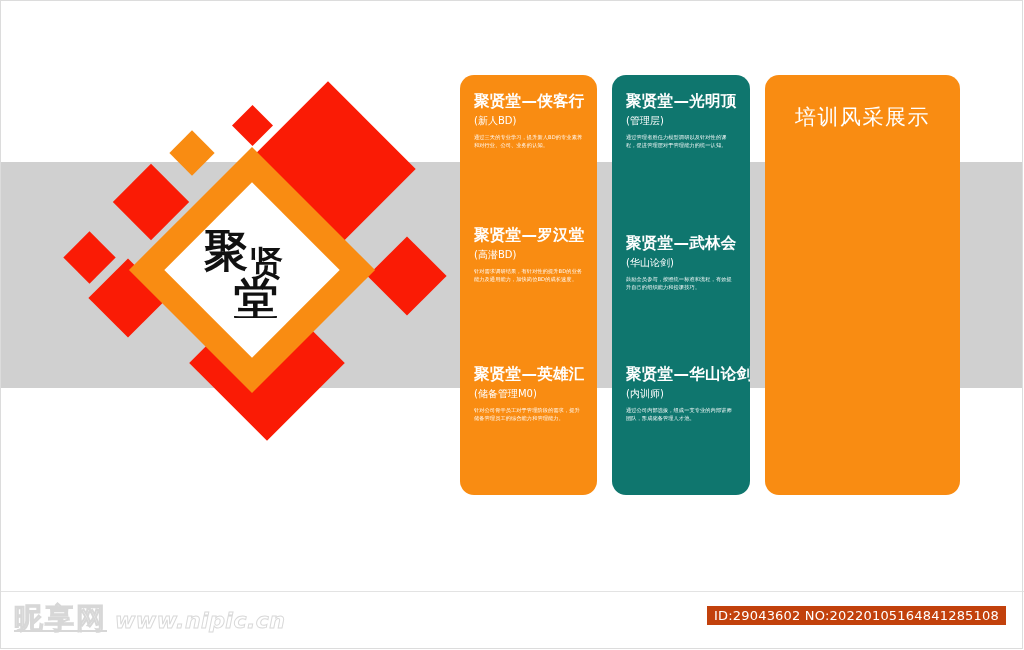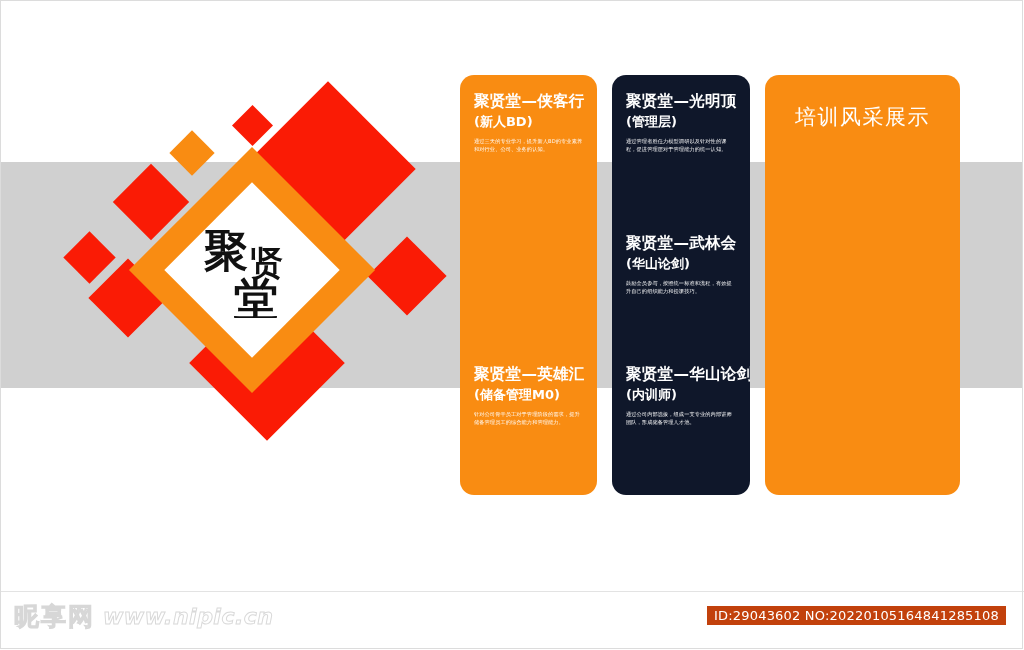--- a/index.html
+++ b/index.html
@@ -57,42 +57,42 @@
   .logo-mark svg { display: block; }
 
   
   .panel {
     position: absolute;
     border-radius: 14px;
     box-sizing: border-box;
     overflow: hidden;
   }
   .panel.orange { background: #f98c12; }
-  .panel.red    { background: #0f172a; padding-left: 8px; }
+  .panel.red    { background: #0f766e; padding-left: 8px; }
 
   .block {
     position: absolute;
     left: 0;
     right: 0;
     padding: 0 14px;
     box-sizing: border-box;
   }
   .block h3 {
     margin: 0 0 4px 0;
     font-size: 15.5px;
     font-weight: bold;
     color: #ffffff;
     letter-spacing: 0.3px;
     white-space: nowrap;
     line-height: 1.15;
   }
   .block .sub {
     margin: 0 0 7px 0;
-    font-size: 13px;
-    font-weight: bold;
+    font-size: 10px;
+    font-weight: normal;
     color: #ffffff;
     line-height: 1.15;
   }
   .block .desc {
     margin: 0;
     font-size: 5.2px;
     color: #ffffff;
     line-height: 1.55;
     letter-spacing: 0.1px;
     opacity: 0.97;
@@ -123,26 +123,27 @@
   .wm {
     position: absolute;
     left: 14px;
     top: 12px;
     display: flex;
     align-items: flex-end;
     gap: 8px;
     user-select: none;
   }
   .wm-cn {
-    font-size: 25px;
+    font-size: 29px;
     font-weight: bold;
     color: transparent;
     -webkit-text-stroke: 1px #d7d7d7;
     letter-spacing: 2px;
     line-height: 1;
+    text-decoration: underline;
   }
   .wm-url {
     font-size: 22px;
     font-style: italic;
     font-weight: bold;
     color: transparent;
     -webkit-text-stroke: 1px #d9d9d9;
     letter-spacing: 0.5px;
     line-height: 1.1;
   }
@@ -204,20 +205,25 @@
   </div>
 
   <div class="panel orange" style="left:460px; top:75px; width:137px; height:420px;">
 
     <div class="block" style="top:18px;">
       <h3>聚贤堂—侠客行</h3>
       <p class="sub">(新人BD)</p>
       <p class="desc">通过三天的专业学习，提升新人BD的专业素养和对行业、公司、业务的认知。</p>
     </div>
 
+    <div class="block" style="top:152px;">
+      <h3>聚贤堂—罗汉堂</h3>
+      <p class="sub">(高潜BD)</p>
+      <p class="desc">针对需求调研结果，有针对性的提升BD的业务能力及通用能力，加快岗位BD的成长速度。</p>
+    </div>
 
     <div class="block" style="top:291px;">
       <h3>聚贤堂—英雄汇</h3>
       <p class="sub">(储备管理M0)</p>
       <p class="desc">针对公司骨干员工对于管理阶段的需求，提升储备管理员工的综合能力和管理能力。</p>
     </div>
   </div>
 
   <div class="panel red" style="left:612px; top:75px; width:138px; height:420px;">
 

